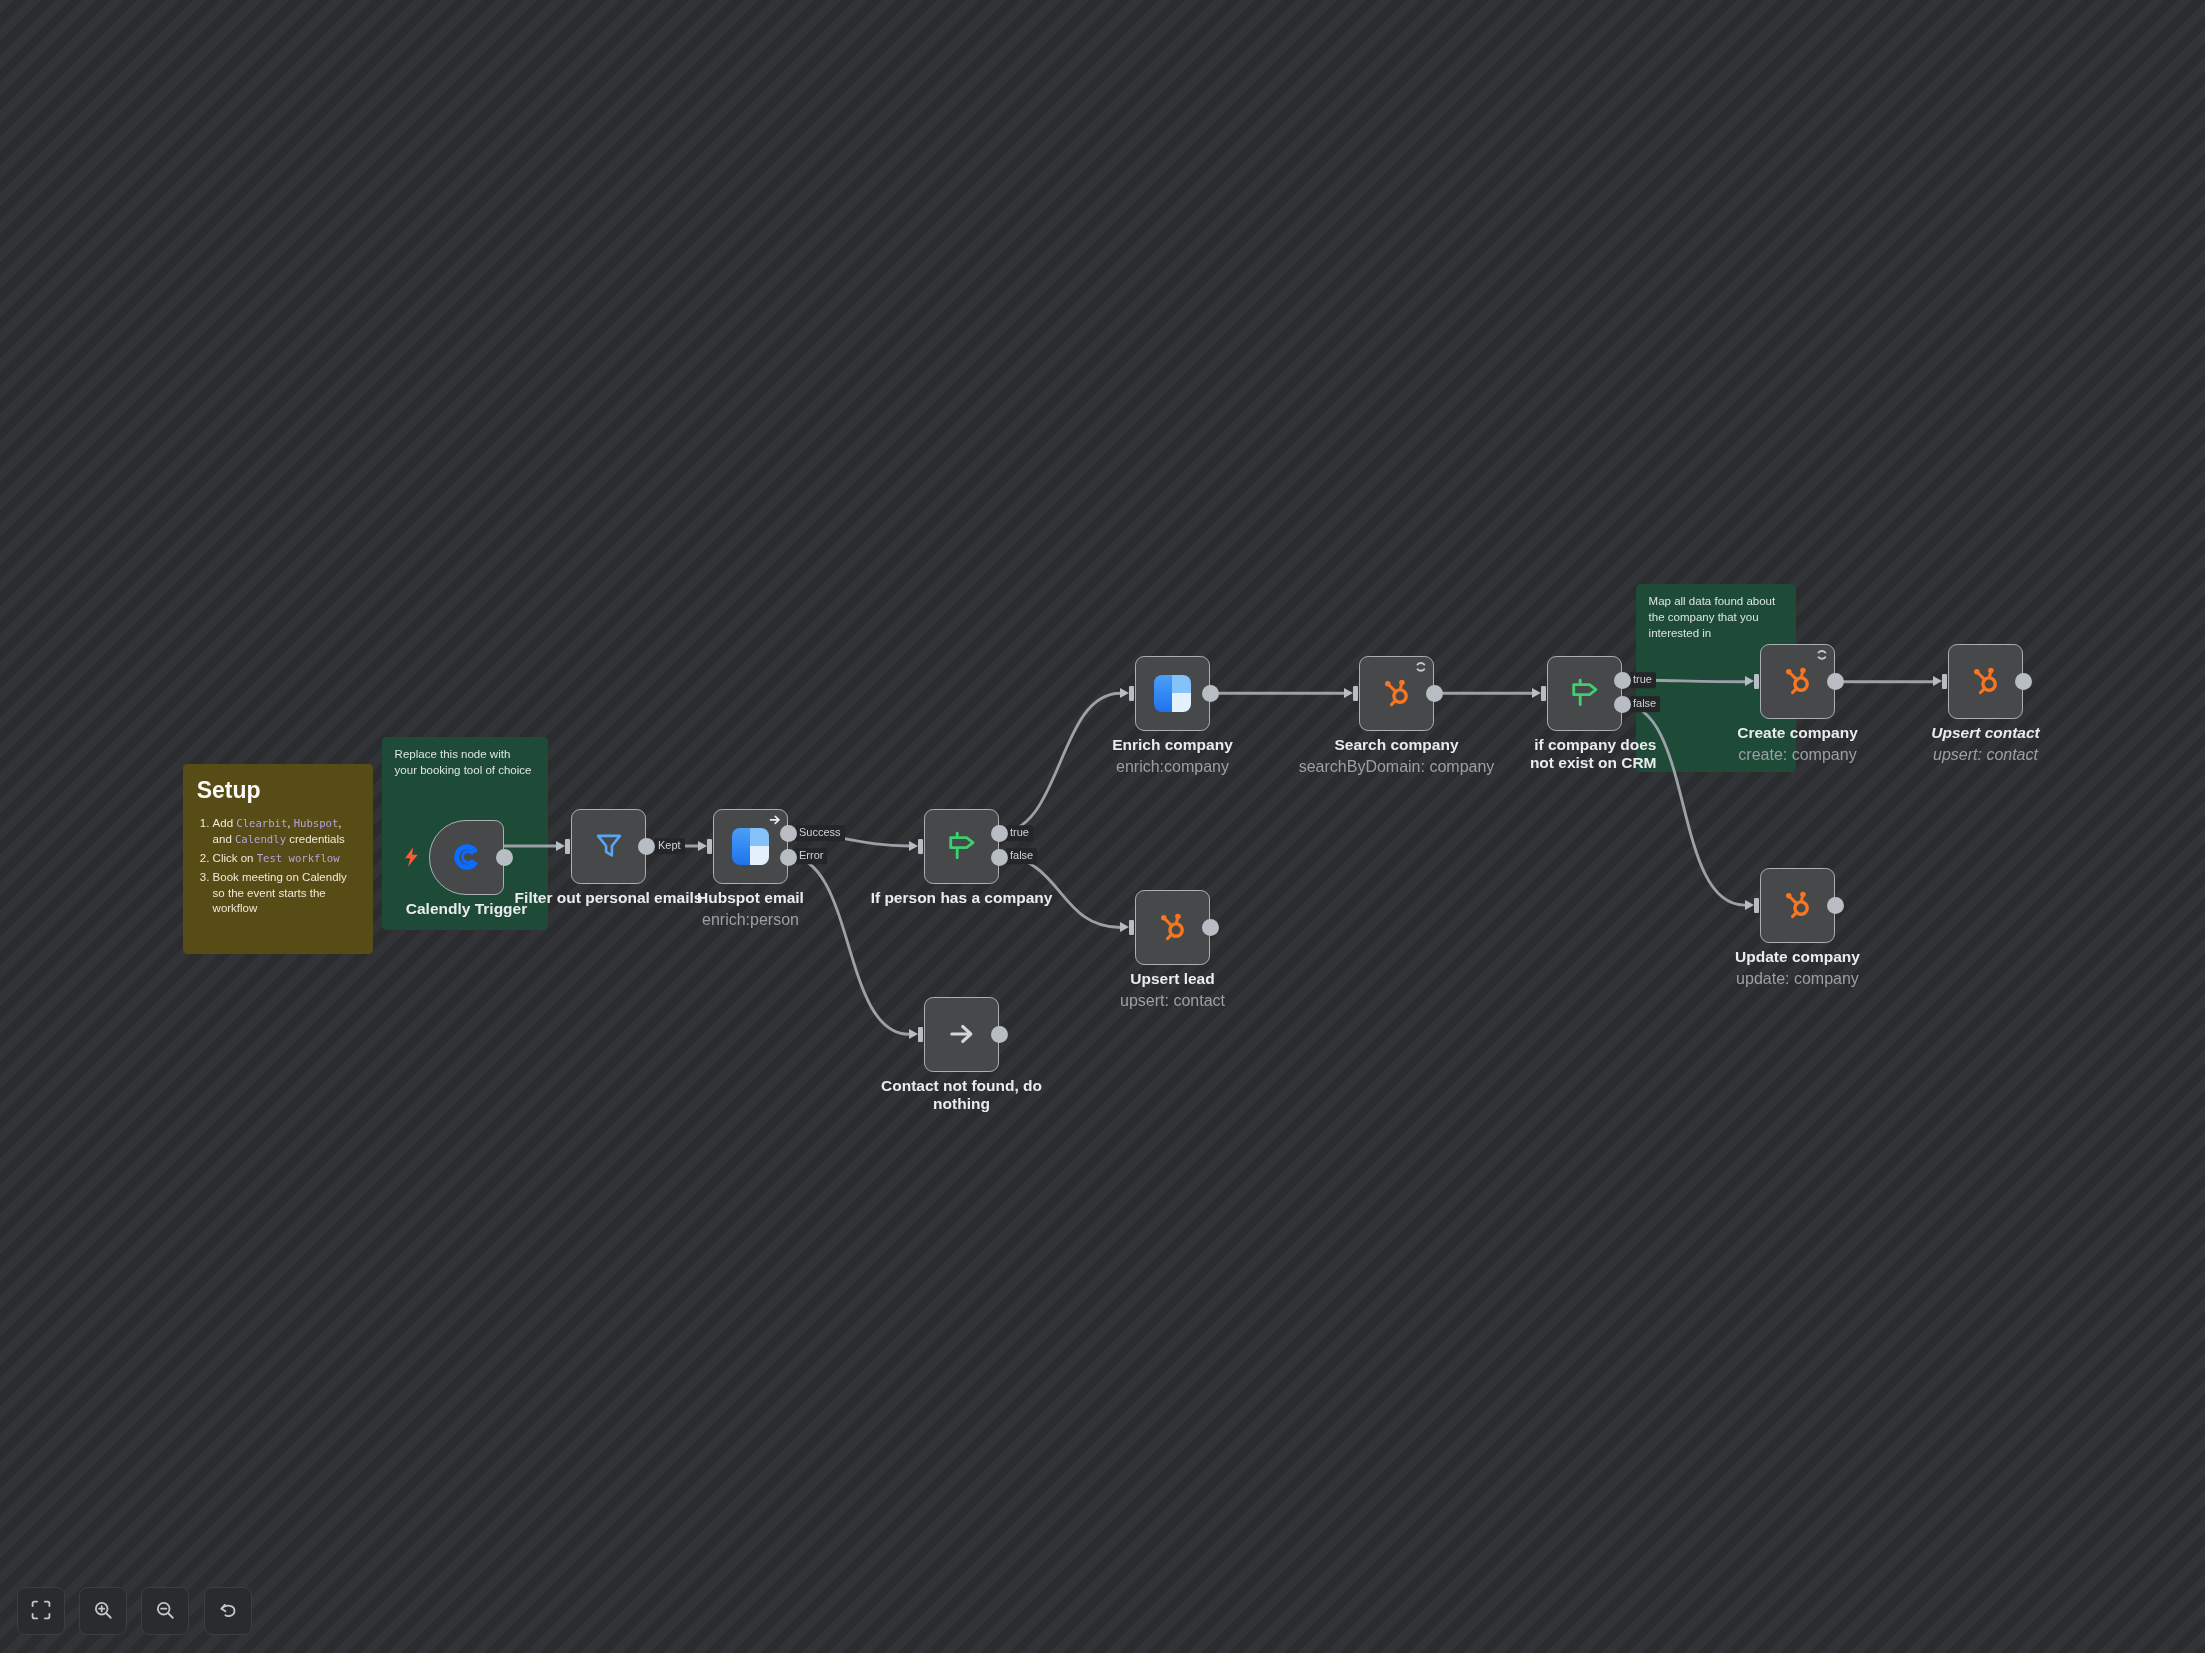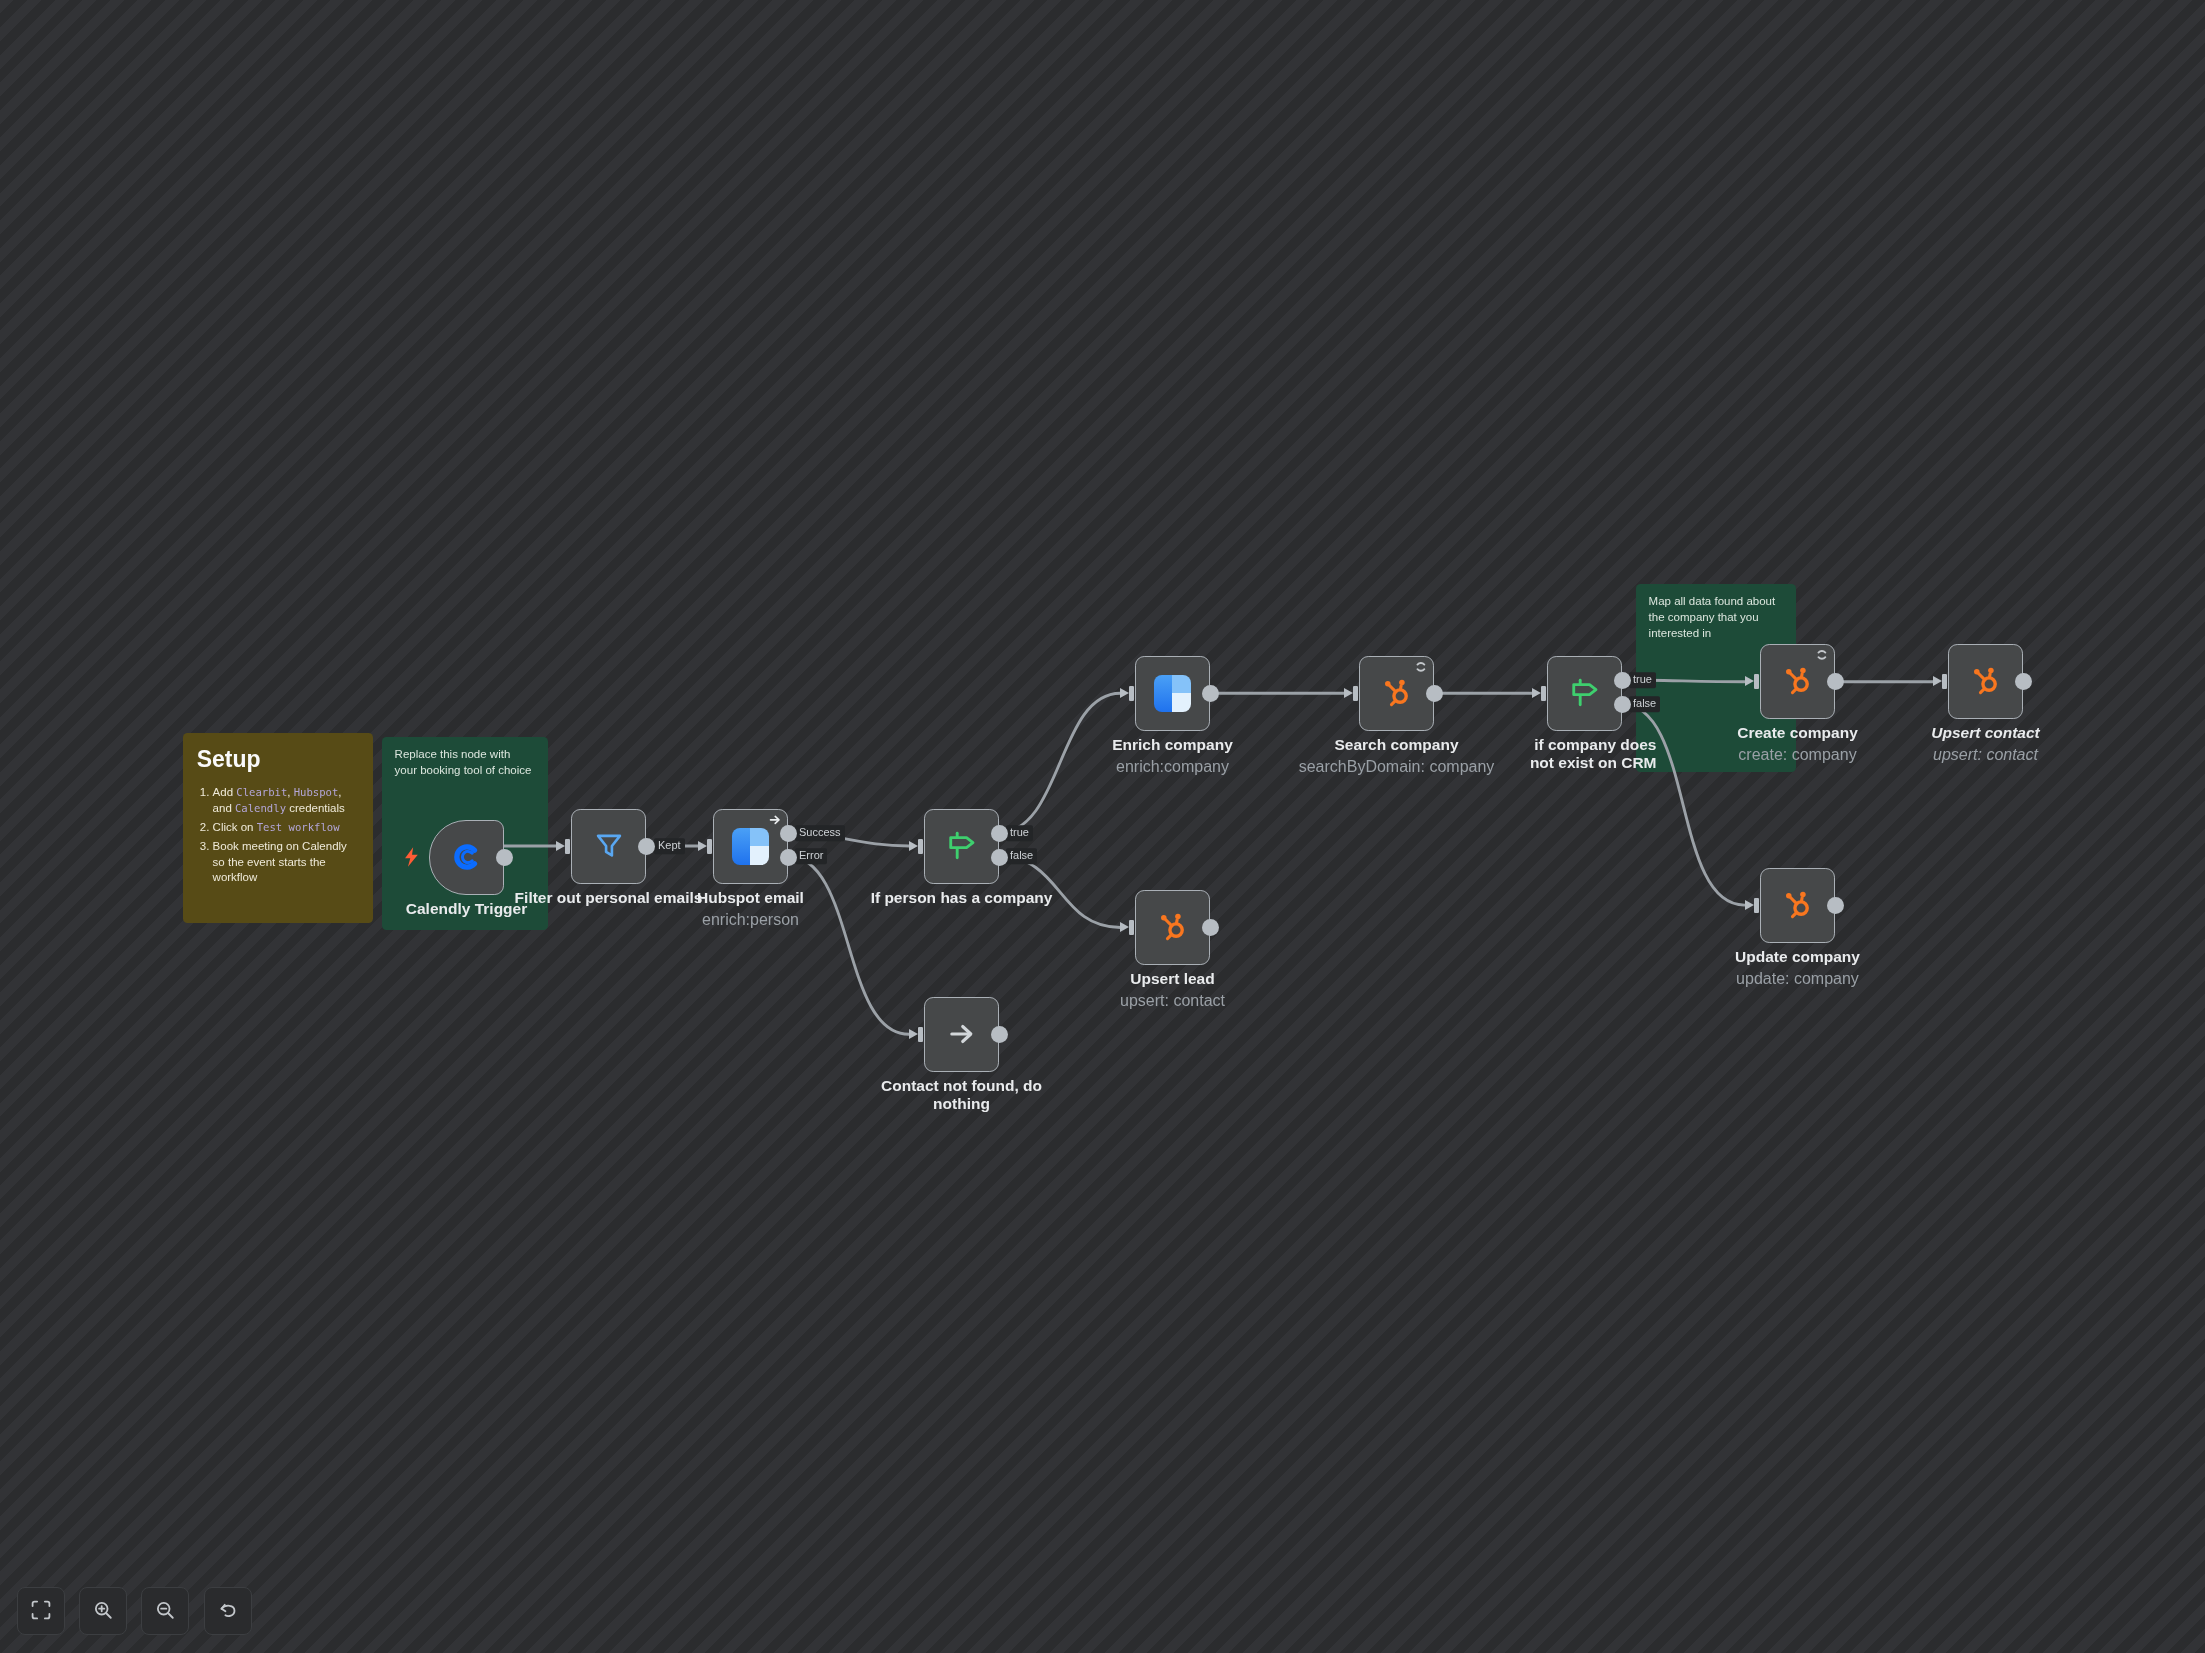--- a/index.html
+++ b/index.html
@@ -52,21 +52,21 @@
   
   .toolbar{position:absolute;left:16.7px;top:1587px;display:flex;gap:14.4px;z-index:5;}
   .tbtn{width:48px;height:48px;background:#2a2b2d;border:1.1px solid #3c3e41;border-radius:8px;
         display:flex;align-items:center;justify-content:center;box-sizing:border-box;cursor:pointer;}
 </style>
 </head>
 <body>
 
 <div class="canvas">
 
-  <div class="note note-olive" style="left:183px;top:733px;width:190px;height:190px;">
+  <div class="note note-olive" style="left:183px;top:764px;width:190px;height:190px;">
     <div class="setup-title">Setup</div>
     <ol>
       <li><span>Add </span><code>Clearbit</code><span>, </span><code>Hubspot</code><span>, and </span><code>Calendly</code><span> credentials</span></li>
       <li><span>Click on </span><code>Test workflow</code></li>
       <li><span>Book meeting on Calendly so the event starts the workflow</span></li>
     </ol>
   </div>
 
   <div class="note note-green" style="left:382px;top:737px;width:166px;height:193px;">
     <span>Replace this node with your booking tool of choice</span>

